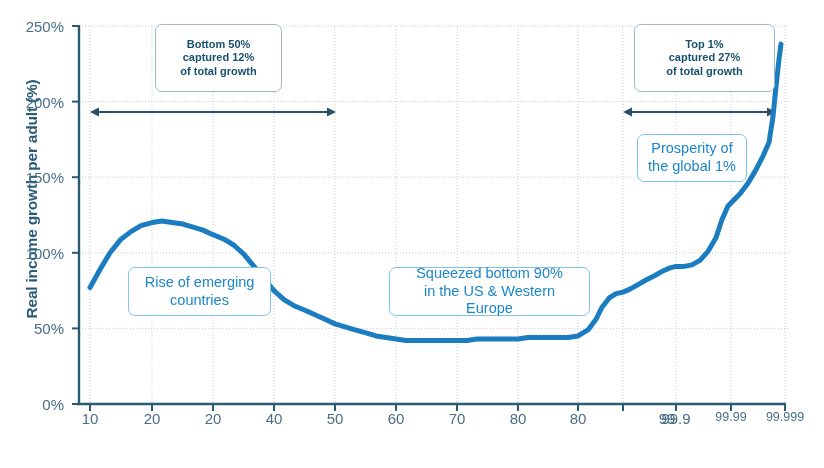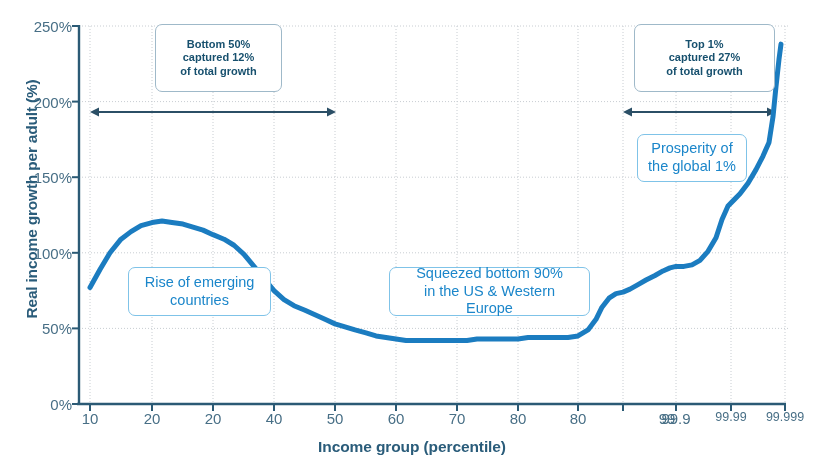--- a/index.html
+++ b/index.html
@@ -36,21 +36,21 @@
     width: 824px;
     text-align: center;
     font-size: 15.5px;
     font-weight: bold;
     color: #2a5c7a;
     letter-spacing: -0.1px;
   }
   
   .ytick {
     position: absolute;
-    right: 0;
+    right: 8px;
     width: 64px;
     text-align: right;
     font-size: 15px;
     color: #486f86;
     transform: translateY(-50%);
     white-space: nowrap;
   }
   #ytick-layer { position: absolute; left: 8px; top: 0; width: 64px; height: 468px; }
   #xtick-layer { position: absolute; left: 0; top: 0; width: 692px; height: 468px; }
   .xtick {
@@ -87,21 +87,20 @@
   }
   svg { display: block; }
 </style>
 </head>
 <body>
 
 <div id="root">
 
   <div id="ylabel">Real income growth per adult (%)</div>
 
-  <div id="xlabel">Income group (percentile)</div>
 
   <div id="ytick-layer">
       <div class="ytick" style="top: 404px;">0%</div>
       <div class="ytick" style="top: 328.4px;">50%</div>
       <div class="ytick" style="top: 252.8px;">100%</div>
       <div class="ytick" style="top: 177.2px;">150%</div>
       <div class="ytick" style="top: 101.6px;">200%</div>
       <div class="ytick" style="top: 26px;">250%</div>
     </div>
 

